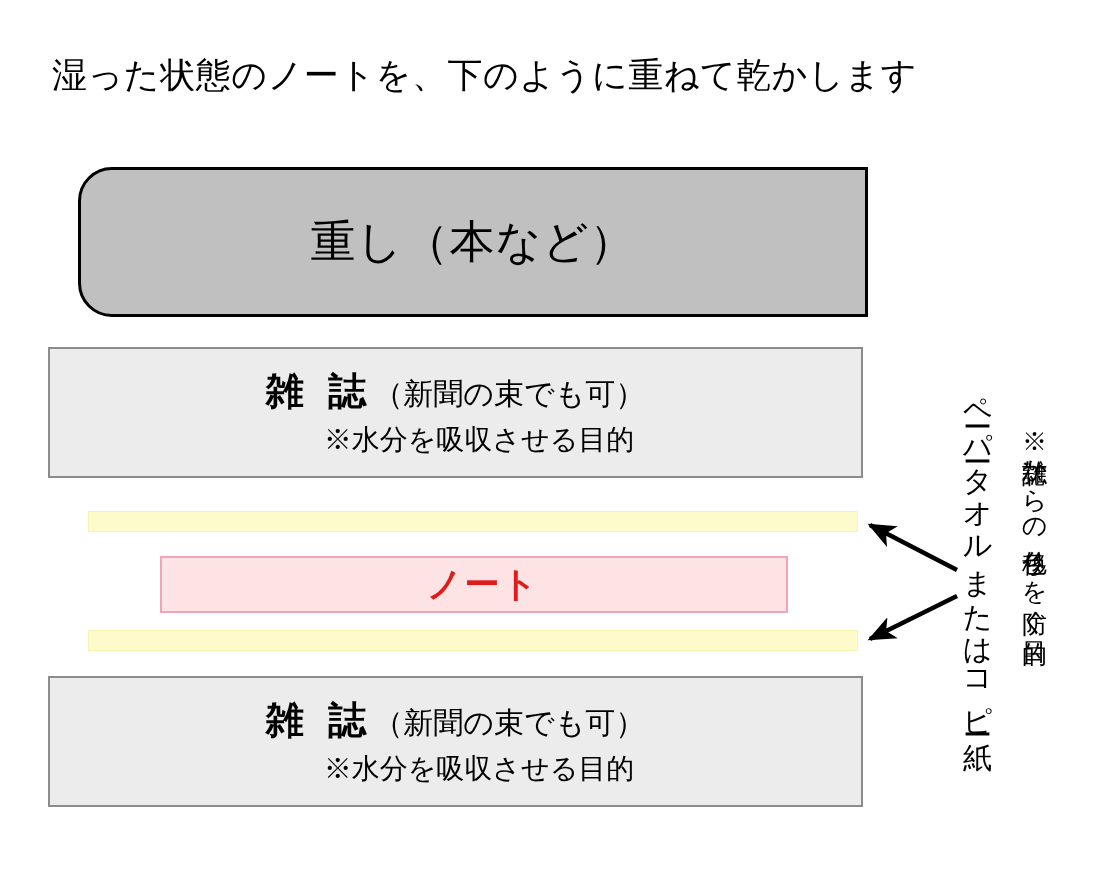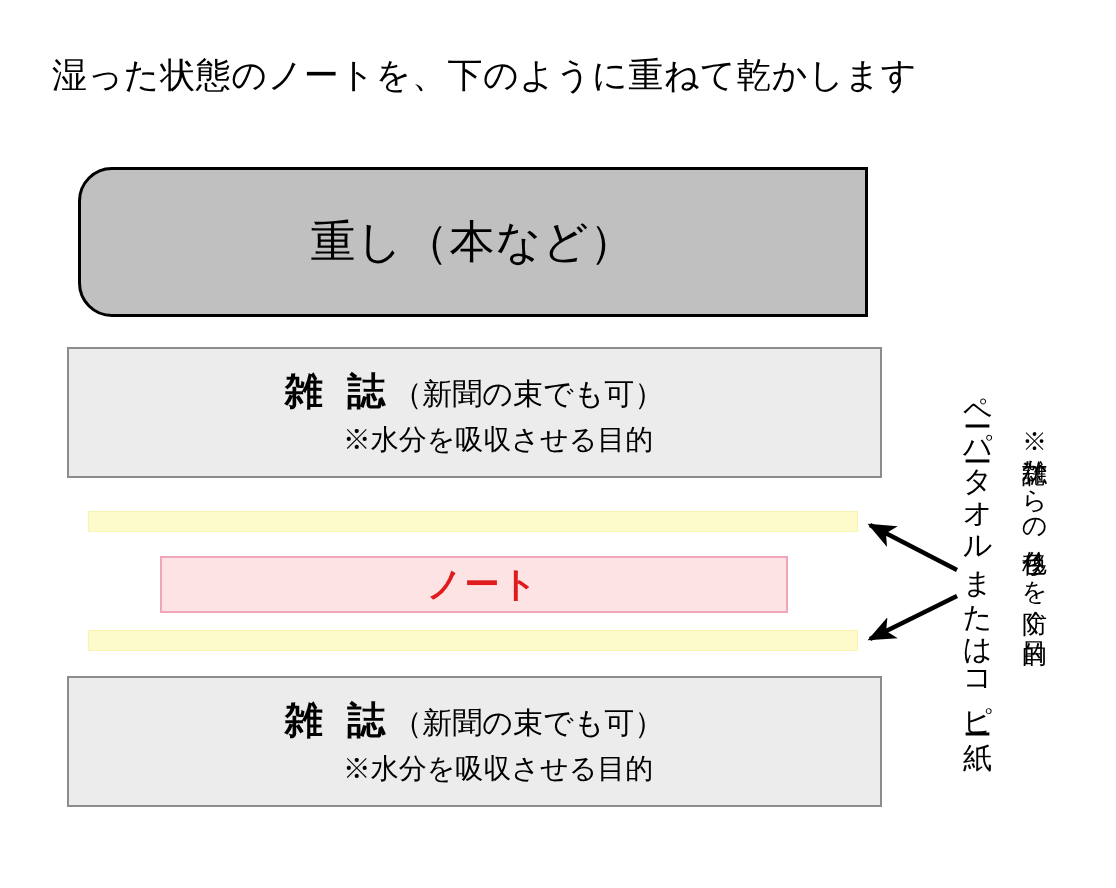--- a/index.html
+++ b/index.html
@@ -51,21 +51,21 @@
   #weight-label {
     font-size: 45px;
     letter-spacing: 1px;
     color: #000000;
     white-space: nowrap;
   }
 
   
   .magazine-block {
     position: absolute;
-    left: 67px;
+    left: 48px;
     width: 815px;
     height: 131px;
     background: #ececec;
     border: 2px solid #8c8c8c;
     box-sizing: border-box;
     display: flex;
     flex-direction: column;
     align-items: center;
     justify-content: center;
   }

